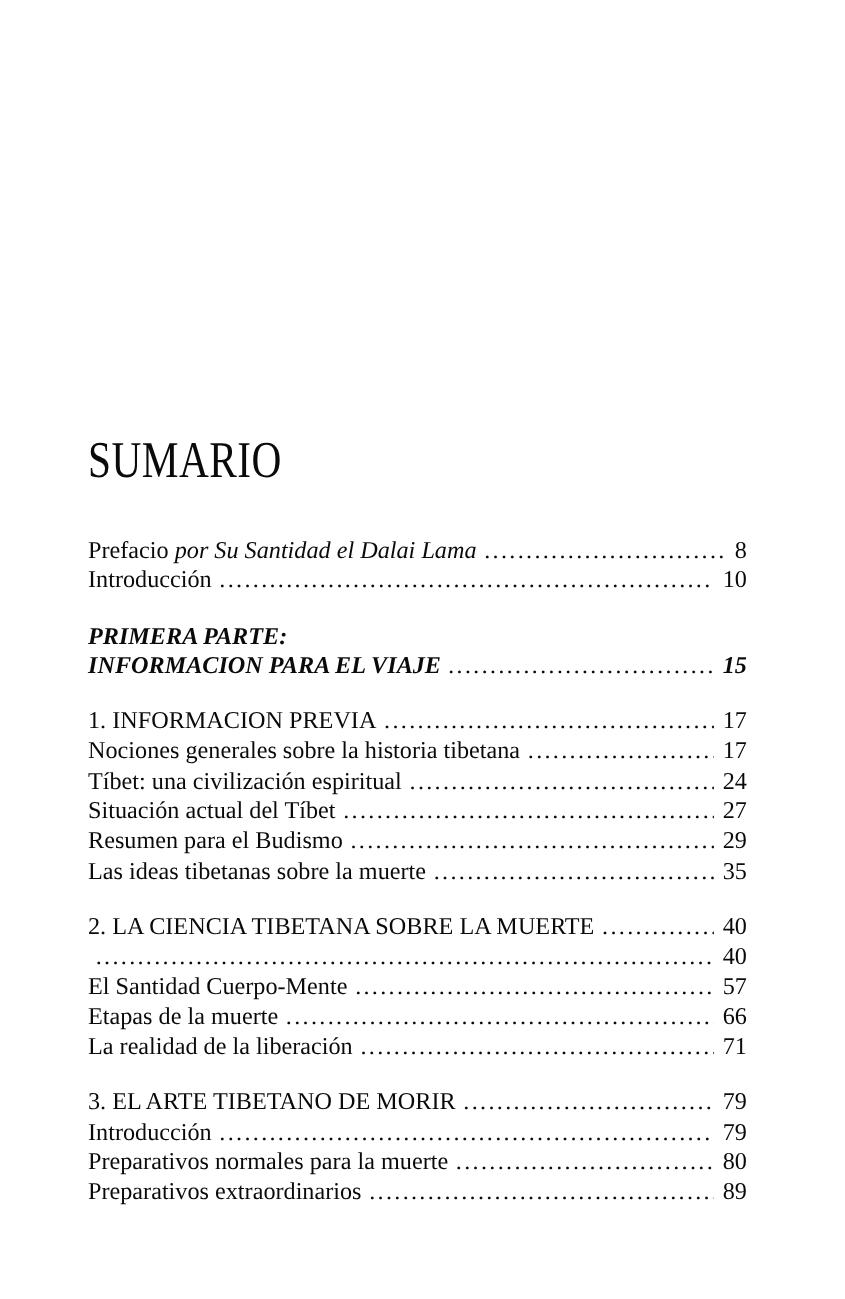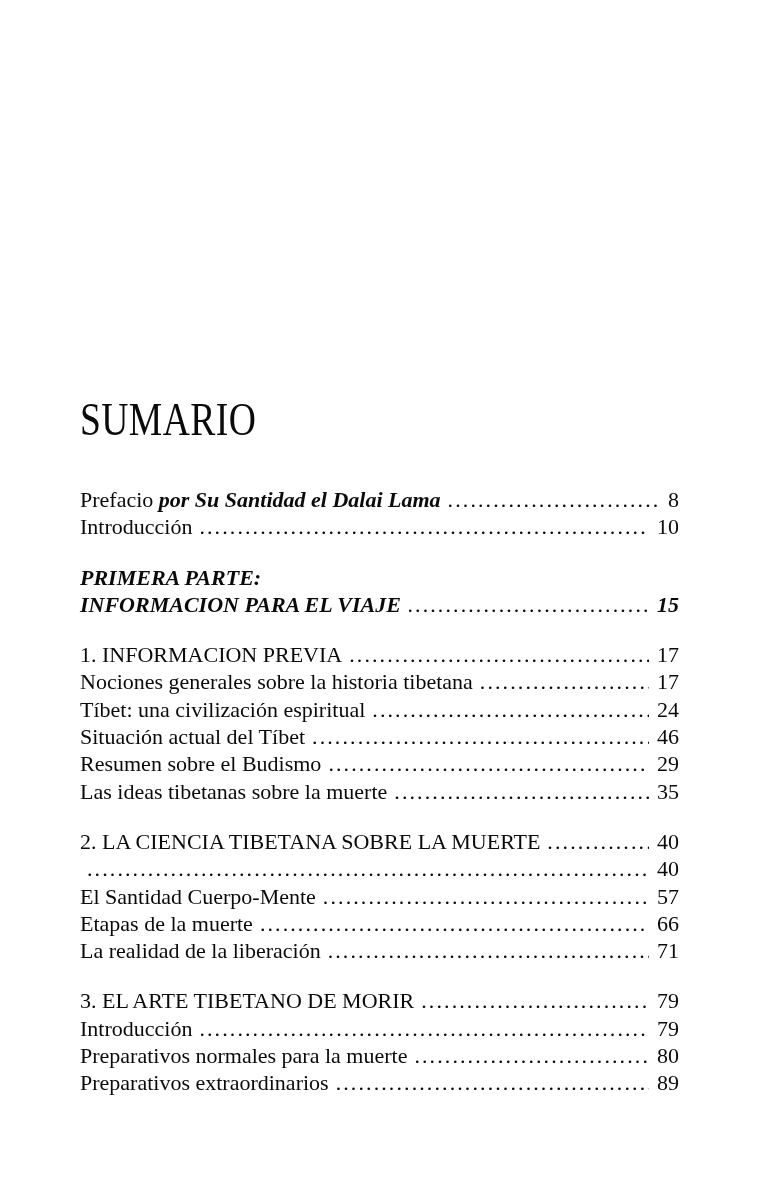--- a/index.html
+++ b/index.html
@@ -29,21 +29,21 @@
   .toc {
     margin-top: 42px;
     font-size: 22px;
     line-height: 27.3px;
   }
   .row {
     display: flex;
     align-items: baseline;
   }
   .row .label { white-space: nowrap; }
-  .row .it { font-style: italic; font-weight: bold; }
+  .row .it { font-style: italic; }
   .row .dots {
     flex: 1 1 auto;
     overflow: hidden;
     white-space: nowrap;
     margin: 0 8px 0 7px;
     letter-spacing: 2.1px;
     font-weight: 400;
   }
   .row .dots::before {
     content: "....................................................................................................";
@@ -100,25 +100,25 @@
 
     <div class="row">
       <span class="label">Tíbet: una civilización espiritual</span>
       <span class="dots"></span>
       <span class="pg">24</span>
     </div>
 
     <div class="row">
       <span class="label">Situación actual del Tíbet</span>
       <span class="dots"></span>
-      <span class="pg">46</span>
+      <span class="pg">27</span>
     </div>
 
     <div class="row">
-      <span class="label">Resumen sobre el Budismo</span>
+      <span class="label">Resumen para el Budismo</span>
       <span class="dots"></span>
       <span class="pg">29</span>
     </div>
 
     <div class="row">
       <span class="label">Las ideas tibetanas sobre la muerte</span>
       <span class="dots"></span>
       <span class="pg">35</span>
     </div>
 

